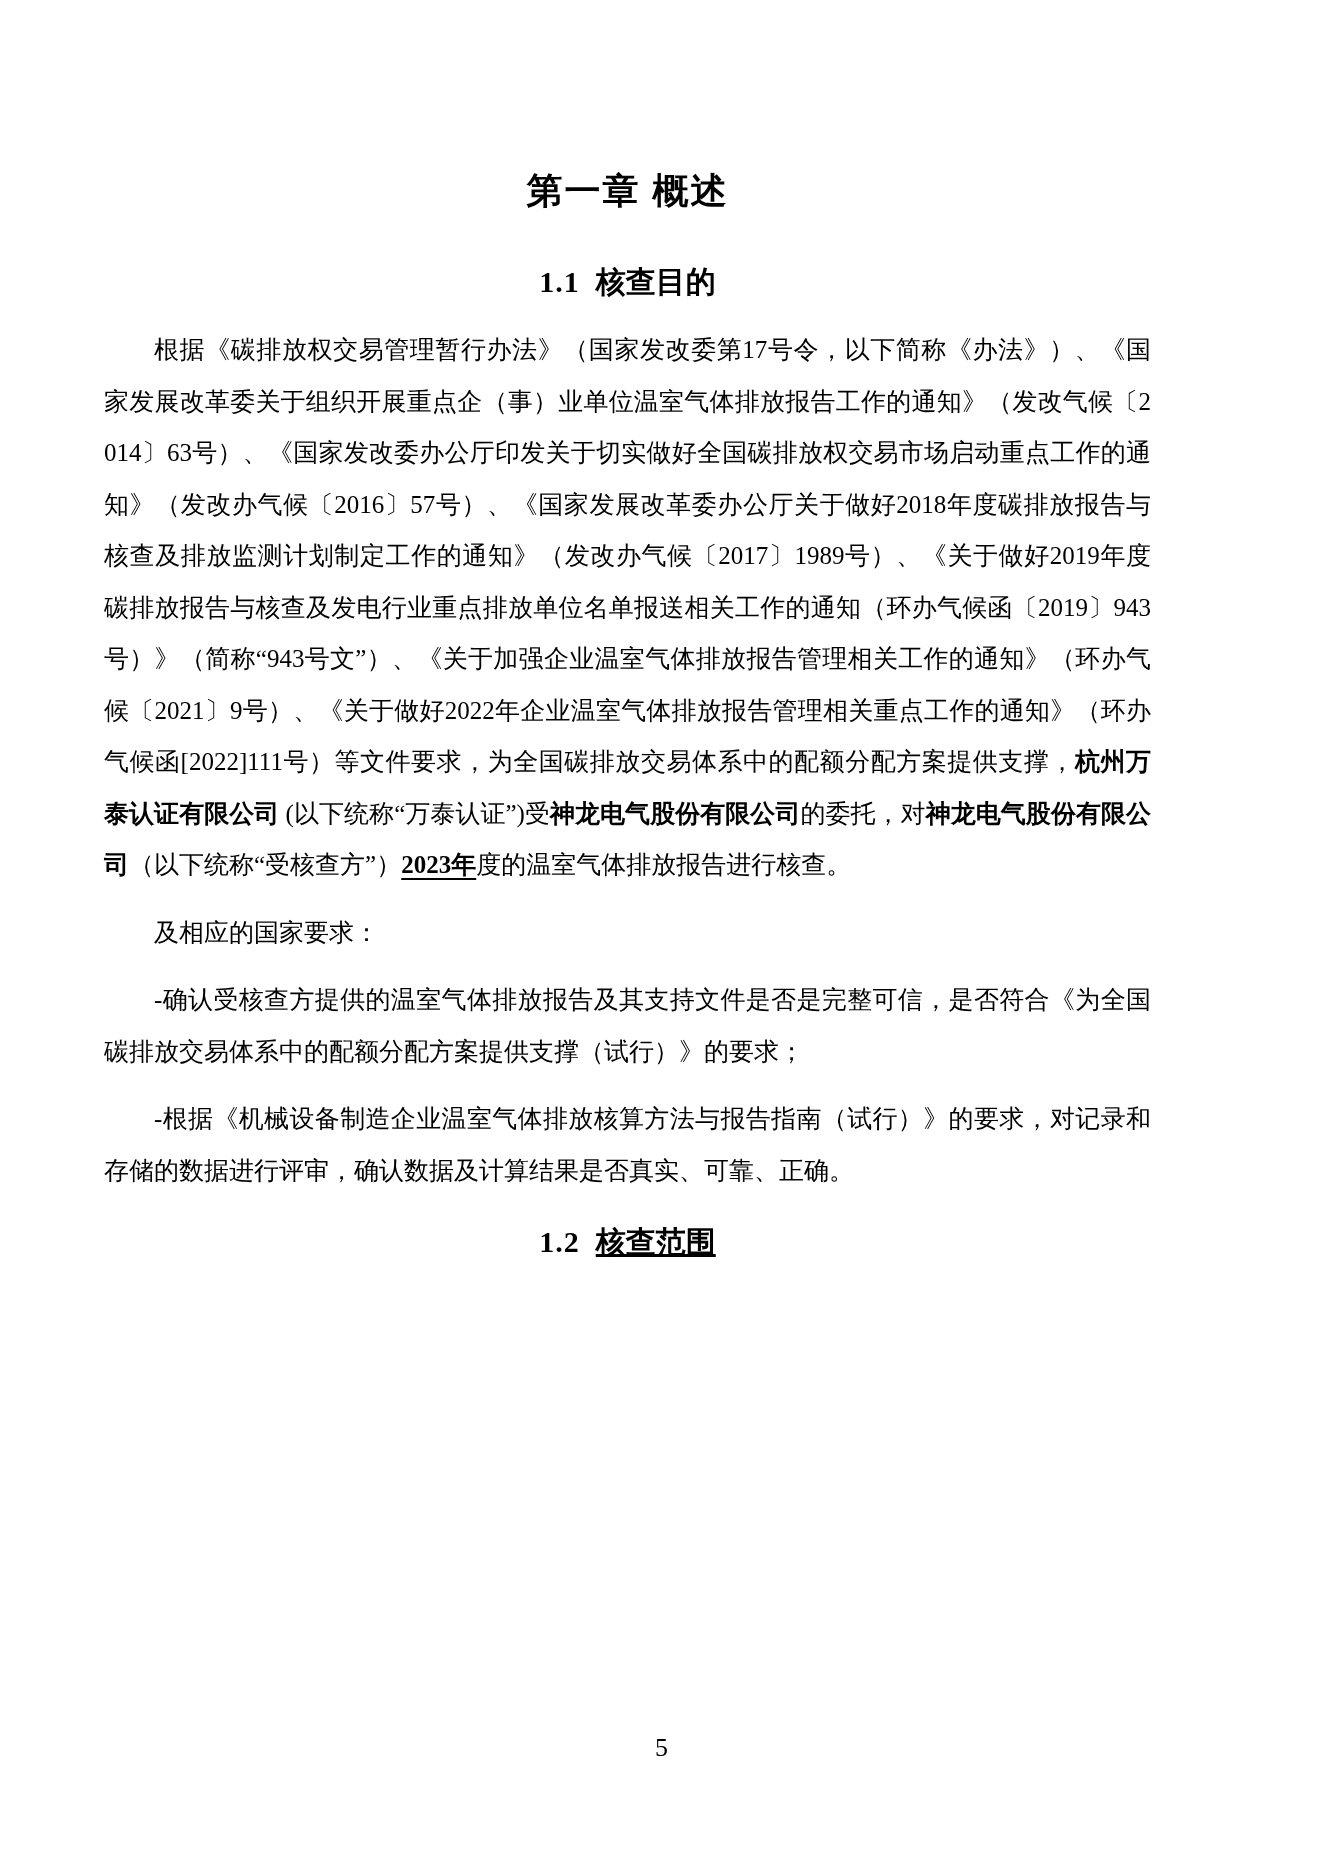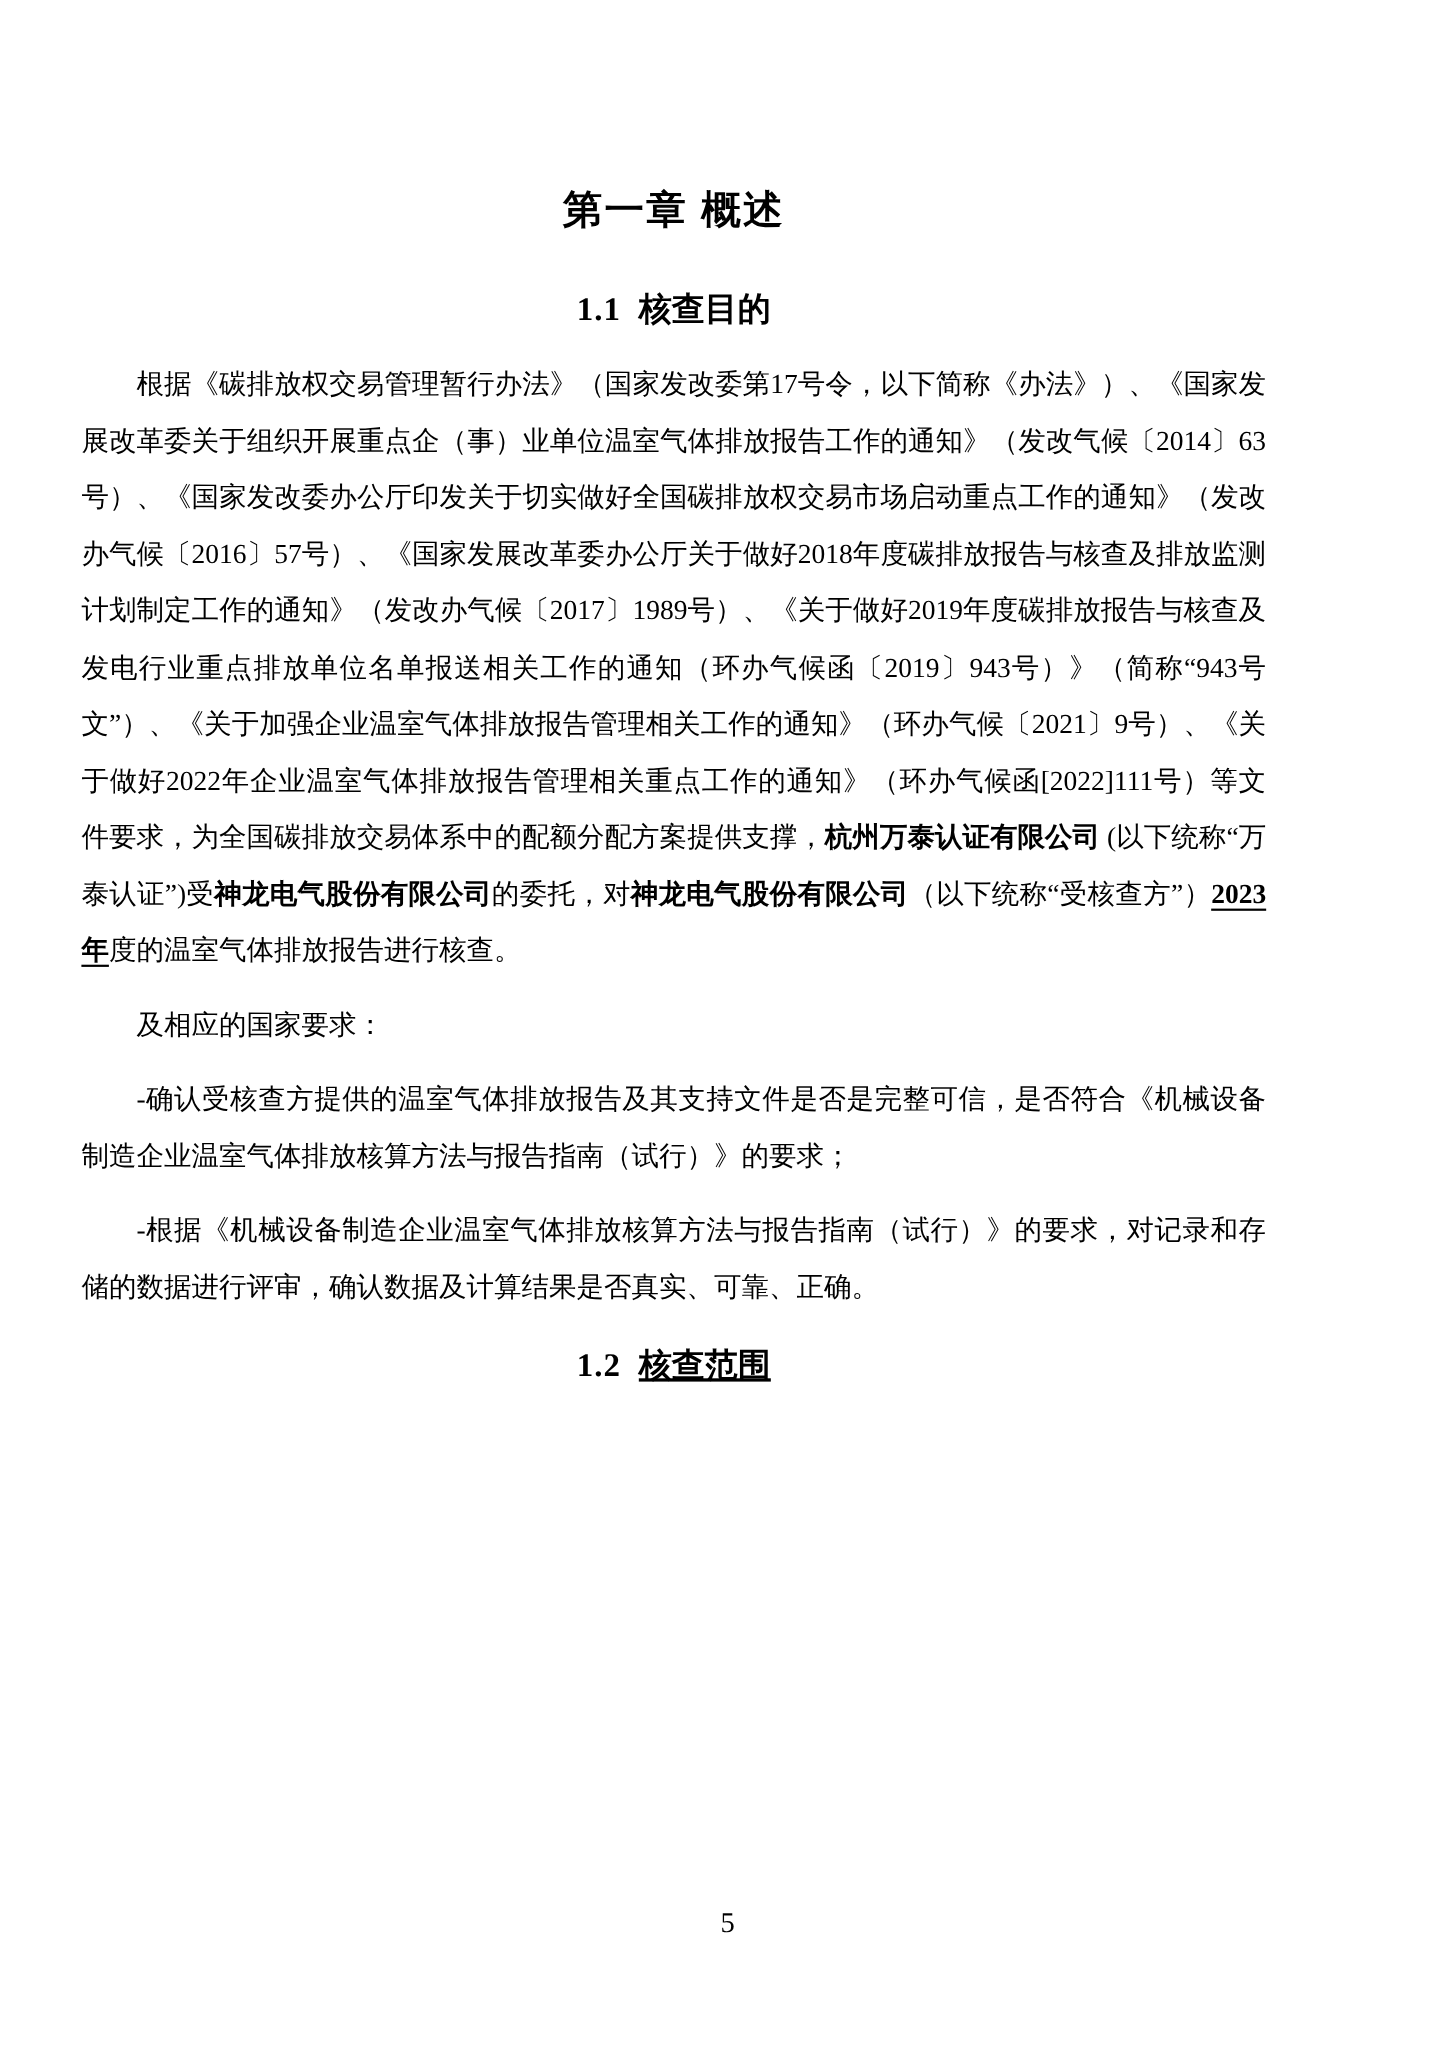--- a/index.html
+++ b/index.html
@@ -8,21 +8,21 @@
     background: #ffffff;
   }
   .page {
     position: relative;
     width: 1323px;
     height: 1871px;
     margin: 0 auto;
     background: #ffffff;
     color: #000000;
     box-sizing: border-box;
-    padding: 168px 172px 0 74px;
+    padding: 168px 172px 0 104px;
     font-family: "Liberation Serif", "DejaVu Serif", serif;
     overflow: hidden;
   }
   .chapter-title {
     margin: 0;
     font-family: "Liberation Sans", "DejaVu Sans", sans-serif;
     font-weight: bold;
     font-size: 36px;
     line-height: 46px;
     text-align: center;
@@ -82,21 +82,21 @@
   <h1 class="chapter-title">第一章 概述</h1>
 
   <h2 class="section-heading">
     <span class="sec-num">1.1</span><span class="sec-title">核查目的</span>
   </h2>
 
   <p class="body-para first"><span>根据《碳排放权交易管理暂行办法》（国家发改委第17号令，以下简称《办法》）、《国家发展改革委关于组织开展重点企（事）业单位温室气体排放报告工作的通知》（发改气候〔2014〕63号）、《国家发改委办公厅印发关于切实做好全国碳排放权交易市场启动重点工作的通知》（发改办气候〔2016〕57号）、《国家发展改革委办公厅关于做好2018年度碳排放报告与核查及排放监测计划制定工作的通知》（发改办气候〔2017〕1989号）、《关于做好2019年度碳排放报告与核查及发电行业重点排放单位名单报送相关工作的通知（环办气候函〔2019〕943号）》（简称“943号文”）、《关于加强企业温室气体排放报告管理相关工作的通知》（环办气候〔2021〕9号）、《关于做好2022年企业温室气体排放报告管理相关重点工作的通知》（环办气候函[2022]111号）等文件要求，为全国碳排放交易体系中的配额分配方案提供支撑，</span><b>杭州万泰认证有限公司</b><span> (以下统称“万泰认证”)受</span><b>神龙电气股份有限公司</b><span>的委托，对</span><b>神龙电气股份有限公司</b><span>（以下统称“受核查方”）</span><b class="u">2023年</b><span>度的温室气体排放报告进行核查。</span></p>
 
   <p class="body-para">及相应的国家要求：</p>
 
-  <p class="body-para">-确认受核查方提供的温室气体排放报告及其支持文件是否是完整可信，是否符合《机械设备制造企业温室气体排放核算方法与报告指南（试行）》的要求；</p>
+  <p class="body-para">-确认受核查方提供的温室气体排放报告及其支持文件是否是完整可信，是否符合《为全国碳排放交易体系中的配额分配方案提供支撑（试行）》的要求；</p>
 
 
   <p class="body-para">-根据《机械设备制造企业温室气体排放核算方法与报告指南（试行）》的要求，对记录和存储的数据进行评审，确认数据及计算结果是否真实、可靠、正确。</p>
 
   <h2 class="section-heading second">
     <span class="sec-num">1.2</span><span class="sec-title">核查范围</span>
   </h2>
 
   <div class="page-number">5</div>
 

